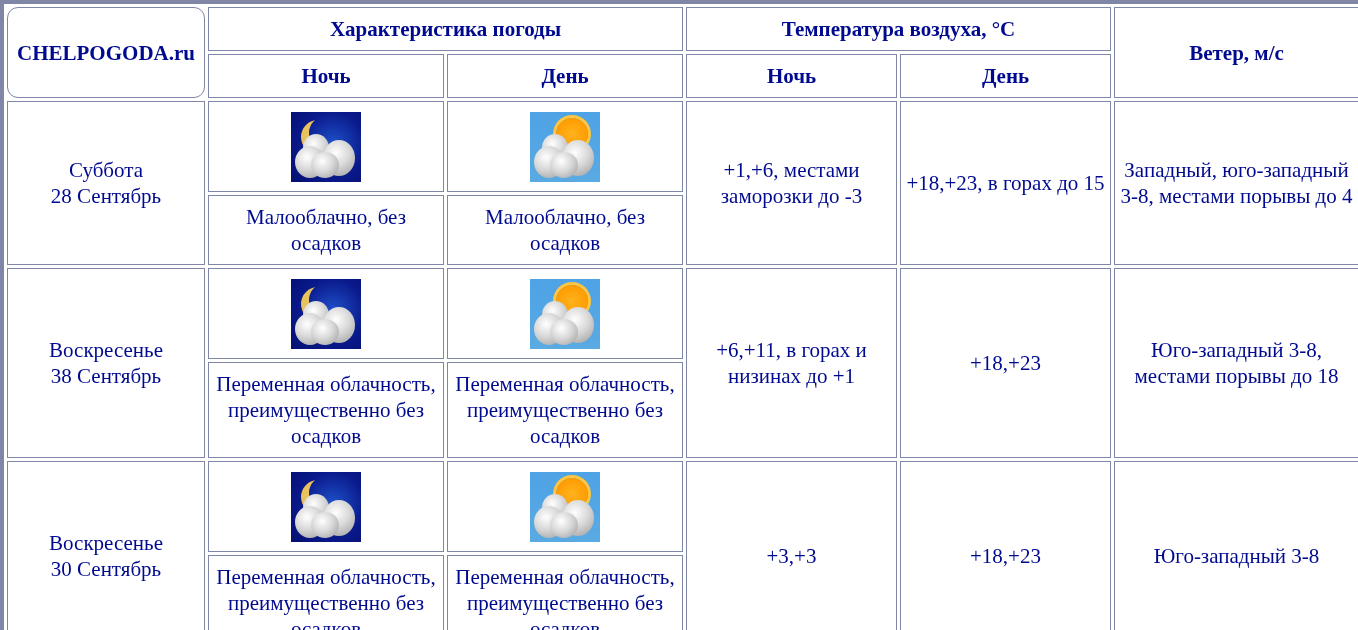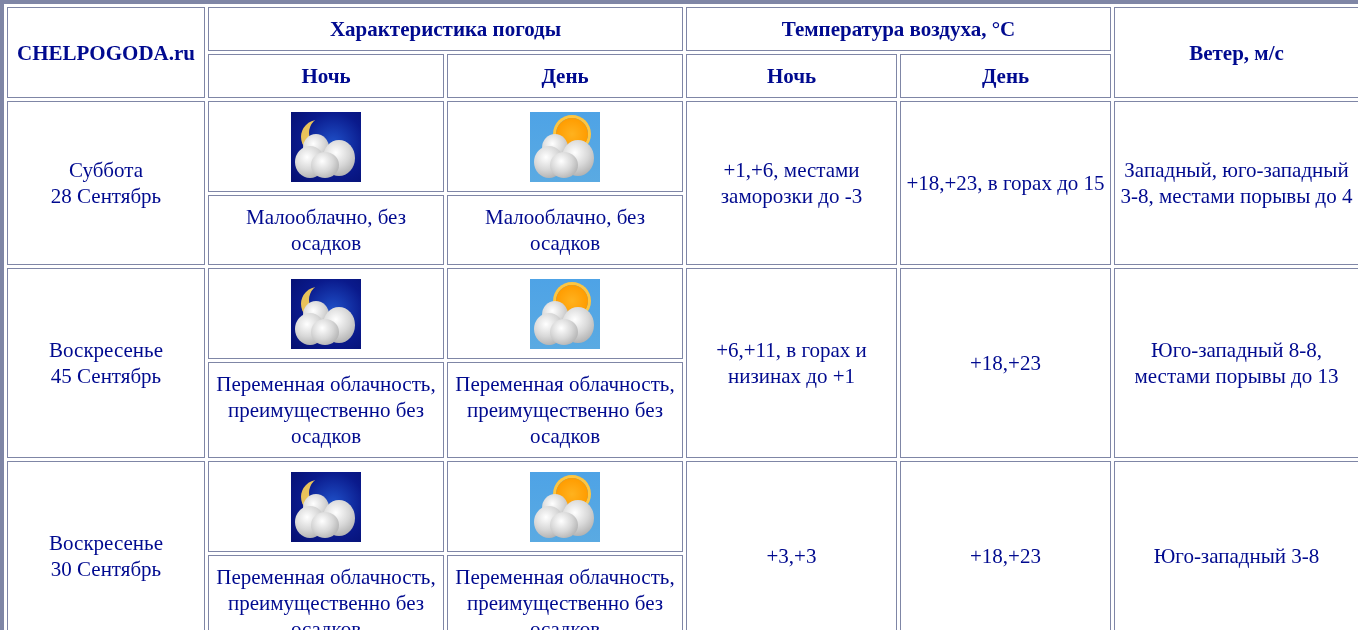--- a/index.html
+++ b/index.html
@@ -18,21 +18,21 @@
   }
   table.forecast td {
     border: 1px solid #7f86a6;
     text-align: center;
     vertical-align: middle;
     padding: 8px 2px;
     font-size: 21px;
     line-height: 26px;
   }
   td.hdr { font-weight: bold; font-size: 21px; }
-  td.site { font-weight: bold; font-size: 19px; }
+  td.site { font-weight: bold; font-size: 19px; border-radius: 11px; }
   td.day { font-weight: normal; font-size: 21px; }
   td.icon-cell { height: 73px; padding: 2px 0; }
   .wx-icon {
     display: inline-block;
     width: 70px; height: 70px;
     position: relative;
     overflow: hidden;
     vertical-align: middle;
   }
   .wx-night { background: radial-gradient(circle at 60% 45%, #1f50c8 0%, #0a1a8c 55%, #050f70 100%); }
@@ -103,35 +103,35 @@
     <td rowspan="2">Западный, юго-западный 3-8, местами порывы до 4</td>
   </tr>
   <tr>
     <td>Малооблачно, без осадков</td>
     <td>Малооблачно, без осадков</td>
   </tr>
 
   <tr>
     <td class="day" rowspan="2">
       <span>Воскресенье</span><br>
-      <span>45 Сентябрь</span>
+      <span>38 Сентябрь</span>
     </td>
     <td class="icon-cell">
       <span class="wx-icon wx-night">
         <span class="moon"></span><span class="cloud c2"></span><span class="cloud c1"></span><span class="cloud c3"></span><span class="cloud c4"></span>
       </span>
     </td>
     <td class="icon-cell">
       <span class="wx-icon wx-day">
         <span class="sun"></span><span class="cloud c2"></span><span class="cloud c1"></span><span class="cloud c3"></span><span class="cloud c4"></span>
       </span>
     </td>
     <td rowspan="2">+6,+11, в горах и низинах до +1</td>
     <td rowspan="2">+18,+23</td>
-    <td rowspan="2">Юго-западный 8-8, местами порывы до 13</td>
+    <td rowspan="2">Юго-западный 3-8, местами порывы до 18</td>
   </tr>
   <tr>
     <td>Переменная облачность, преимущественно без осадков</td>
     <td>Переменная облачность, преимущественно без осадков</td>
   </tr>
 
   <tr>
     <td class="day" rowspan="2">
       <span>Воскресенье</span><br>
       <span>30 Сентябрь</span>

